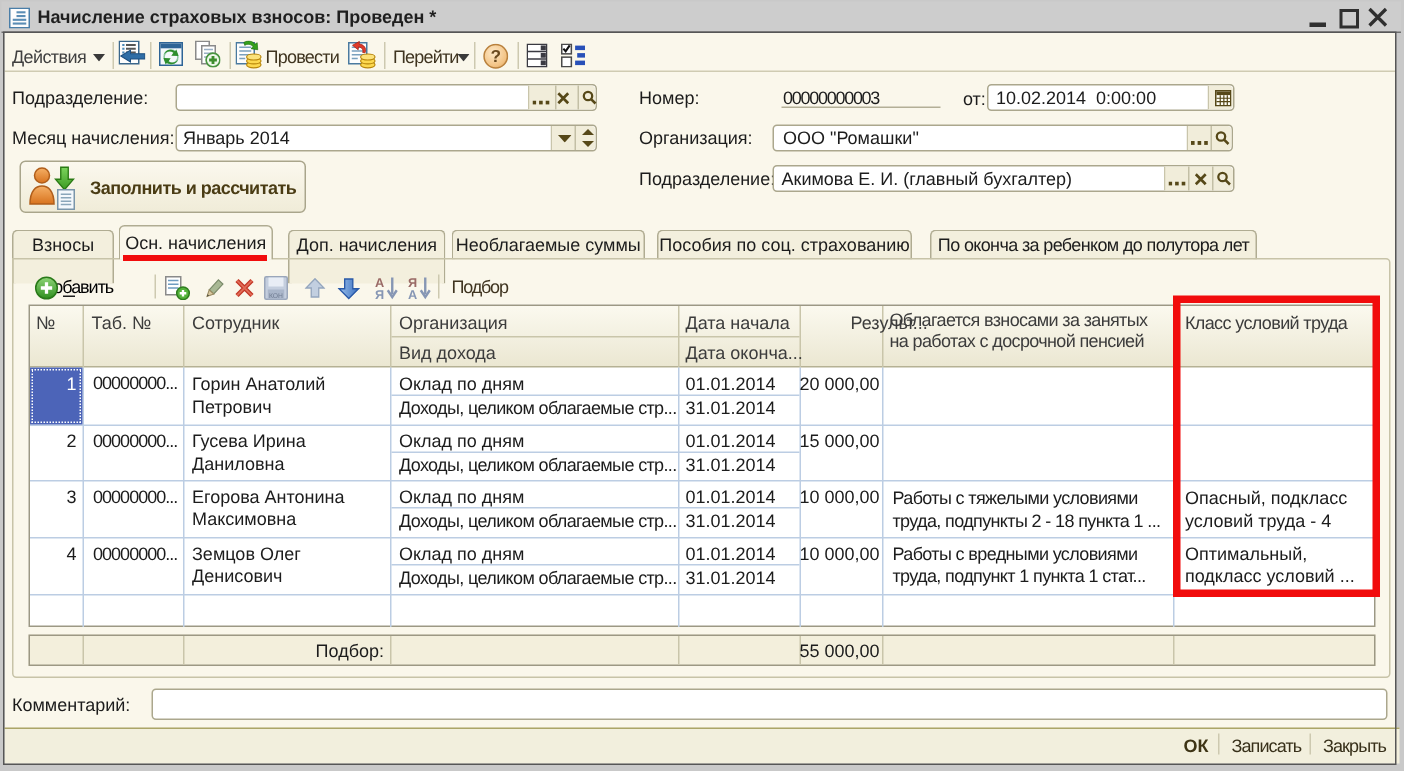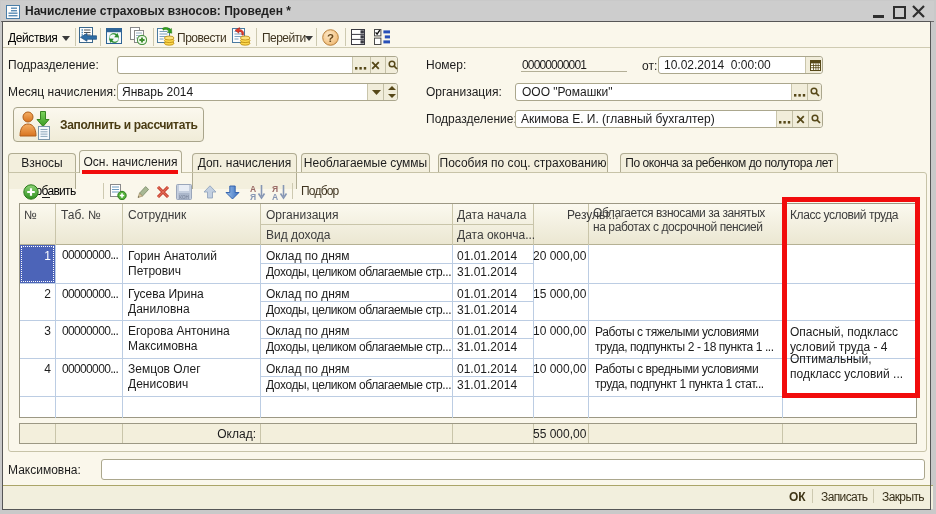--- a/index.html
+++ b/index.html
@@ -40,21 +40,21 @@
   <rect x="2.5" y="7.5" width="9" height="1.4" fill="#5b8db5"></rect>
   <rect x="2.5" y="10" width="9" height="1.4" fill="#5b8db5"></rect>
 </svg>
 <div class="t" style="left:25px;top:4px;font-weight:bold;color:#1f1f1f;z-index:5">Начисление страховых взносов: Проведен *</div>
 <div class="a" style="left:873px;top:15px;width:11px;height:3px;background:#2f2f2f;z-index:5"></div>
 <div class="a" style="left:893px;top:6px;width:13px;height:13px;border:2px solid #2f2f2f;z-index:5"></div>
 <svg class="a" style="left:911px;top:5px;z-index:5" width="15" height="14" viewBox="0 0 15 14">
   <path d="M2 1 L13 12 M13 1 L2 12" stroke="#2f2f2f" stroke-width="2.2"></path>
 </svg>
 
-<div class="t" style="left:8px;top:31px;color:#000000;letter-spacing:-0.4px">Действия</div>
+<div class="t" style="left:8px;top:31px;color:#404040;letter-spacing:-0.4px">Действия</div>
 <svg class="a" style="left:62px;top:36px" width="8" height="5" viewBox="0 0 8 5">
     <path d="M0 0 L8 0 L4 5 Z" fill="#3a3a3a"></path>
   </svg>
 <div class="toolsep" style="left:75px"></div>
 <div class="toolsep" style="left:256px"></div>
 <div class="toolsep" style="left:316px"></div>
 <div class="toolsep" style="left:345px"></div>
 <div class="t" style="left:262px;top:31px;letter-spacing:-0.55px;color:#3f3420">Перейти</div>
 <svg class="a" style="left:305px;top:36px" width="8" height="5" viewBox="0 0 8 5">
     <path d="M0 0 L8 0 L4 5 Z" fill="#3a3a3a"></path>
@@ -169,21 +169,21 @@
 <div class="sep-v" style="left:383px;top:84px;height:16px"></div>
 <svg class="a" style="left:388px;top:86px" width="8" height="12" viewBox="0 0 8 12">
     <path d="M0 4 L8 4 L4 0 Z" fill="#564818"></path>
     <path d="M0 8 L8 8 L4 12 Z" fill="#564818"></path>
   </svg>
 <div class="t" style="left:122px;top:85px">Январь 2014</div>
 
 <div class="t" style="left:426px;top:58px">Номер:</div>
 <div class="t" style="left:426px;top:85px">Организация:</div>
 <div class="t" style="left:426px;top:112px">Подразделение:</div>
-<div class="t" style="left:522px;top:58px;letter-spacing:-0.85px">00000000001</div>
+<div class="t" style="left:522px;top:58px;letter-spacing:-0.85px">00000000003</div>
 <div class="a" style="left:521px;top:71px;width:106px;height:1px;background:#b3af97"></div>
 <div class="t" style="left:642px;top:59px">от:</div>
 
 <div class="fld" style="left:658px;top:56px;width:165px;height:18px;">
   <div class="fbtns" style="width:17px"></div>
 </div>
 <svg class="a" style="left:810px;top:60px" width="11" height="11" viewBox="0 0 11 11">
     <rect x="0.5" y="0.5" width="10" height="10" fill="#fffef5" stroke="#564818"></rect>
     <rect x="1" y="1" width="9" height="2.4" fill="#564818"></rect>
     <path d="M1 5.5 H10 M1 7.7 H10 M3.5 3.5 V10 M5.9 3.5 V10 M8.2 3.5 V10" stroke="#564818" stroke-width="0.8"></path>
@@ -399,34 +399,34 @@
 
 <div class="t" style="left:20px;top:362px;width:31px;text-align:right">4</div>
 <div class="t" style="left:62px;top:362px"><span style="letter-spacing:-0.65px">00000000...</span></div>
 <div class="t" style="left:128px;top:362px;line-height:15px">Земцов Олег<br>Денисович</div>
 <div class="t" style="left:266px;top:362px">Оклад по дням</div>
 <div class="t" style="left:266px;top:378px"><span class="ls">Доходы, целиком облагаемые стр...</span></div>
 <div class="t" style="left:457px;top:362px">01.01.2014</div>
 <div class="t" style="left:457px;top:378px">31.01.2014</div>
 <div class="t" style="left:533px;top:362px;width:50px;text-align:right">10 000,00</div>
 <div class="t" style="left:595px;top:362px;line-height:15px"><span class="ls">Работы с вредными условиями<br>труда, подпункт 1 пункта 1 стат...</span></div>
-<div class="t" style="left:790px;top:352px;line-height:15px">Оптимальный,<br>подкласс условий ...</div>
+<div class="t" style="left:790px;top:362px;line-height:15px">Оптимальный,<br>подкласс условий ...</div>
 
 <div class="a" style="left:19px;top:423px;width:898px;height:21px;border:1px solid #9c9884;background:#f3efdc"></div>
 <div class="glh" style="left:55px;top:424px;height:19px;width:1px"></div>
 <div class="glh" style="left:122px;top:424px;height:19px;width:1px"></div>
 <div class="glh" style="left:260px;top:424px;height:19px;width:1px"></div>
 <div class="glh" style="left:452px;top:424px;height:19px;width:1px"></div>
 <div class="glh" style="left:533px;top:424px;height:19px;width:1px"></div>
 <div class="glh" style="left:588px;top:424px;height:19px;width:1px"></div>
 <div class="glh" style="left:782px;top:424px;height:19px;width:1px"></div>
-<div class="t" style="left:128px;top:427px;width:128px;text-align:right">Оклад:</div>
+<div class="t" style="left:128px;top:427px;width:128px;text-align:right">Подбор:</div>
 <div class="t" style="left:533px;top:427px;width:50px;text-align:right">55 000,00</div>
 
-<div class="t" style="left:8px;top:463px">Максимовна:</div>
+<div class="t" style="left:8px;top:463px">Комментарий:</div>
 <div class="fld" style="left:101px;top:459px;width:824px;height:21px;"></div>
 
 <div class="a" style="left:3px;top:485px;width:930px;height:24px;background:#f2efdd;border-top:1px solid #aba568"></div>
 <div class="t" style="left:789px;top:490px;font-weight:bold;color:#3e3415">ОК</div>
 <div class="toolsep" style="left:812px;top:489px;height:14px"></div>
 <div class="t" style="left:821px;top:490px;color:#38301a;letter-spacing:-0.6px">Записать</div>
 <div class="toolsep" style="left:873px;top:489px;height:14px"></div>
 <div class="t" style="left:882px;top:490px;color:#38301a;letter-spacing:-0.6px">Закрыть</div>
 
 <div class="red" style="left:82px;top:170px;width:96px;height:4px;border:none;background:#f10c0c;z-index:40"></div>

